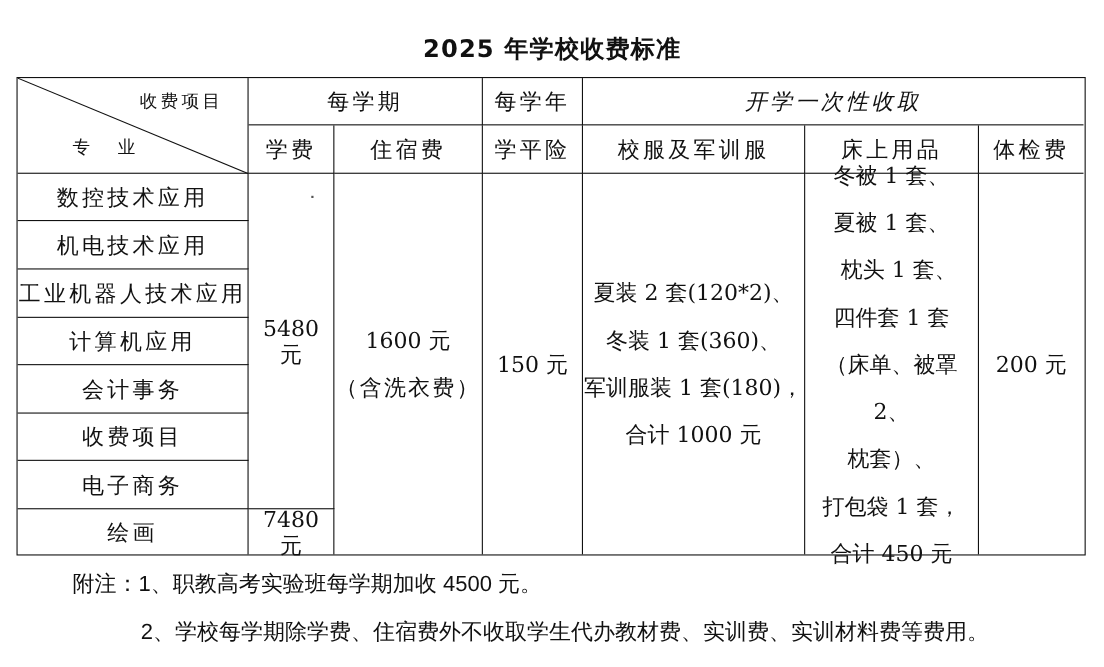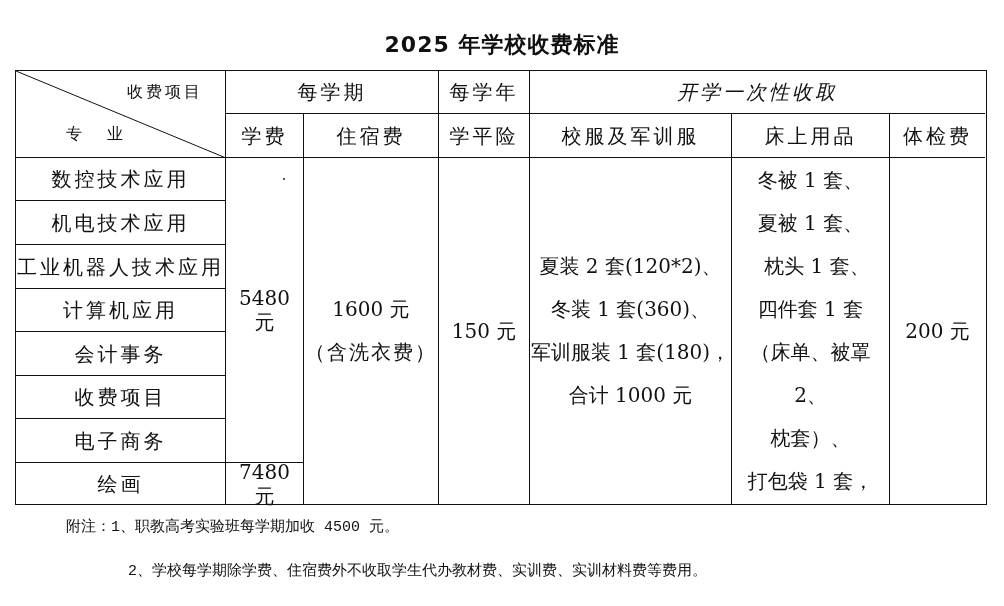--- a/index.html
+++ b/index.html
@@ -29,21 +29,21 @@
   .c.noR { border-right: none; }
   .c.noB { border-bottom: none; }
   .ml { flex-direction: column; }
   .ml span { display: block; }
   .diag-cell { position: absolute; left: 0; top: 0; width: 210px; height: 87px; border-right: 1.2px solid #111; border-bottom: 1.2px solid #111; box-sizing: border-box; }
   .diag-cell svg { position: absolute; left: 0; top: 0; }
   .diag-top { position: absolute; right: 22px; top: 11px; font-size: 16px; letter-spacing: 3px; }
   .diag-bottom { position: absolute; left: 50px; top: 53px; font-size: 16px; letter-spacing: 10px; }
   .spaced { letter-spacing: 3px; }
   .dot { position: absolute; left: 283px; top: 178px; width: 2px; height: 2px; background: #555; }
-  .notes { position: absolute; font-size: 15px; font-family: Liberation Mono, monospace; }
+  .notes { position: absolute; font-size: 20px; font-family: Liberation Sans, sans-serif; }
   .note1 { left: 66px; top: 517px; }
   .note2 { left: 128px; top: 561px; }
 </style>
 </head>
 <body>
 
 <div class="title">2025 年学校收费标准</div>
 
 <div class="grid">
 
@@ -94,20 +94,21 @@
   </div>
 
   <div class="c ml noB" style="left:716px; top:87px; width:158px; height:346px;">
     <span style="line-height:43px;">冬被 1 套、</span>
     <span style="line-height:43px;">夏被 1 套、</span>
     <span style="line-height:43px;margin-left:13px;">枕头 1 套、</span>
     <span style="line-height:43px;">四件套 1 套</span>
     <span style="line-height:43px;">（床单、被罩 2、</span>
     <span style="line-height:43px;">枕套）、</span>
     <span style="line-height:43px;">打包袋 1 套，</span>
+    <span style="line-height:43px;">合计 450 元</span>
   </div>
 
   <div class="c noR noB" style="left:874px; top:87px; width:95px; height:346px;">200 元</div>
 </div>
 
 <div class="dot"></div>
 
 <div class="notes note1">附注：1、职教高考实验班每学期加收 4500 元。</div>
 <div class="notes note2">2、学校每学期除学费、住宿费外不收取学生代办教材费、实训费、实训材料费等费用。</div>
 

